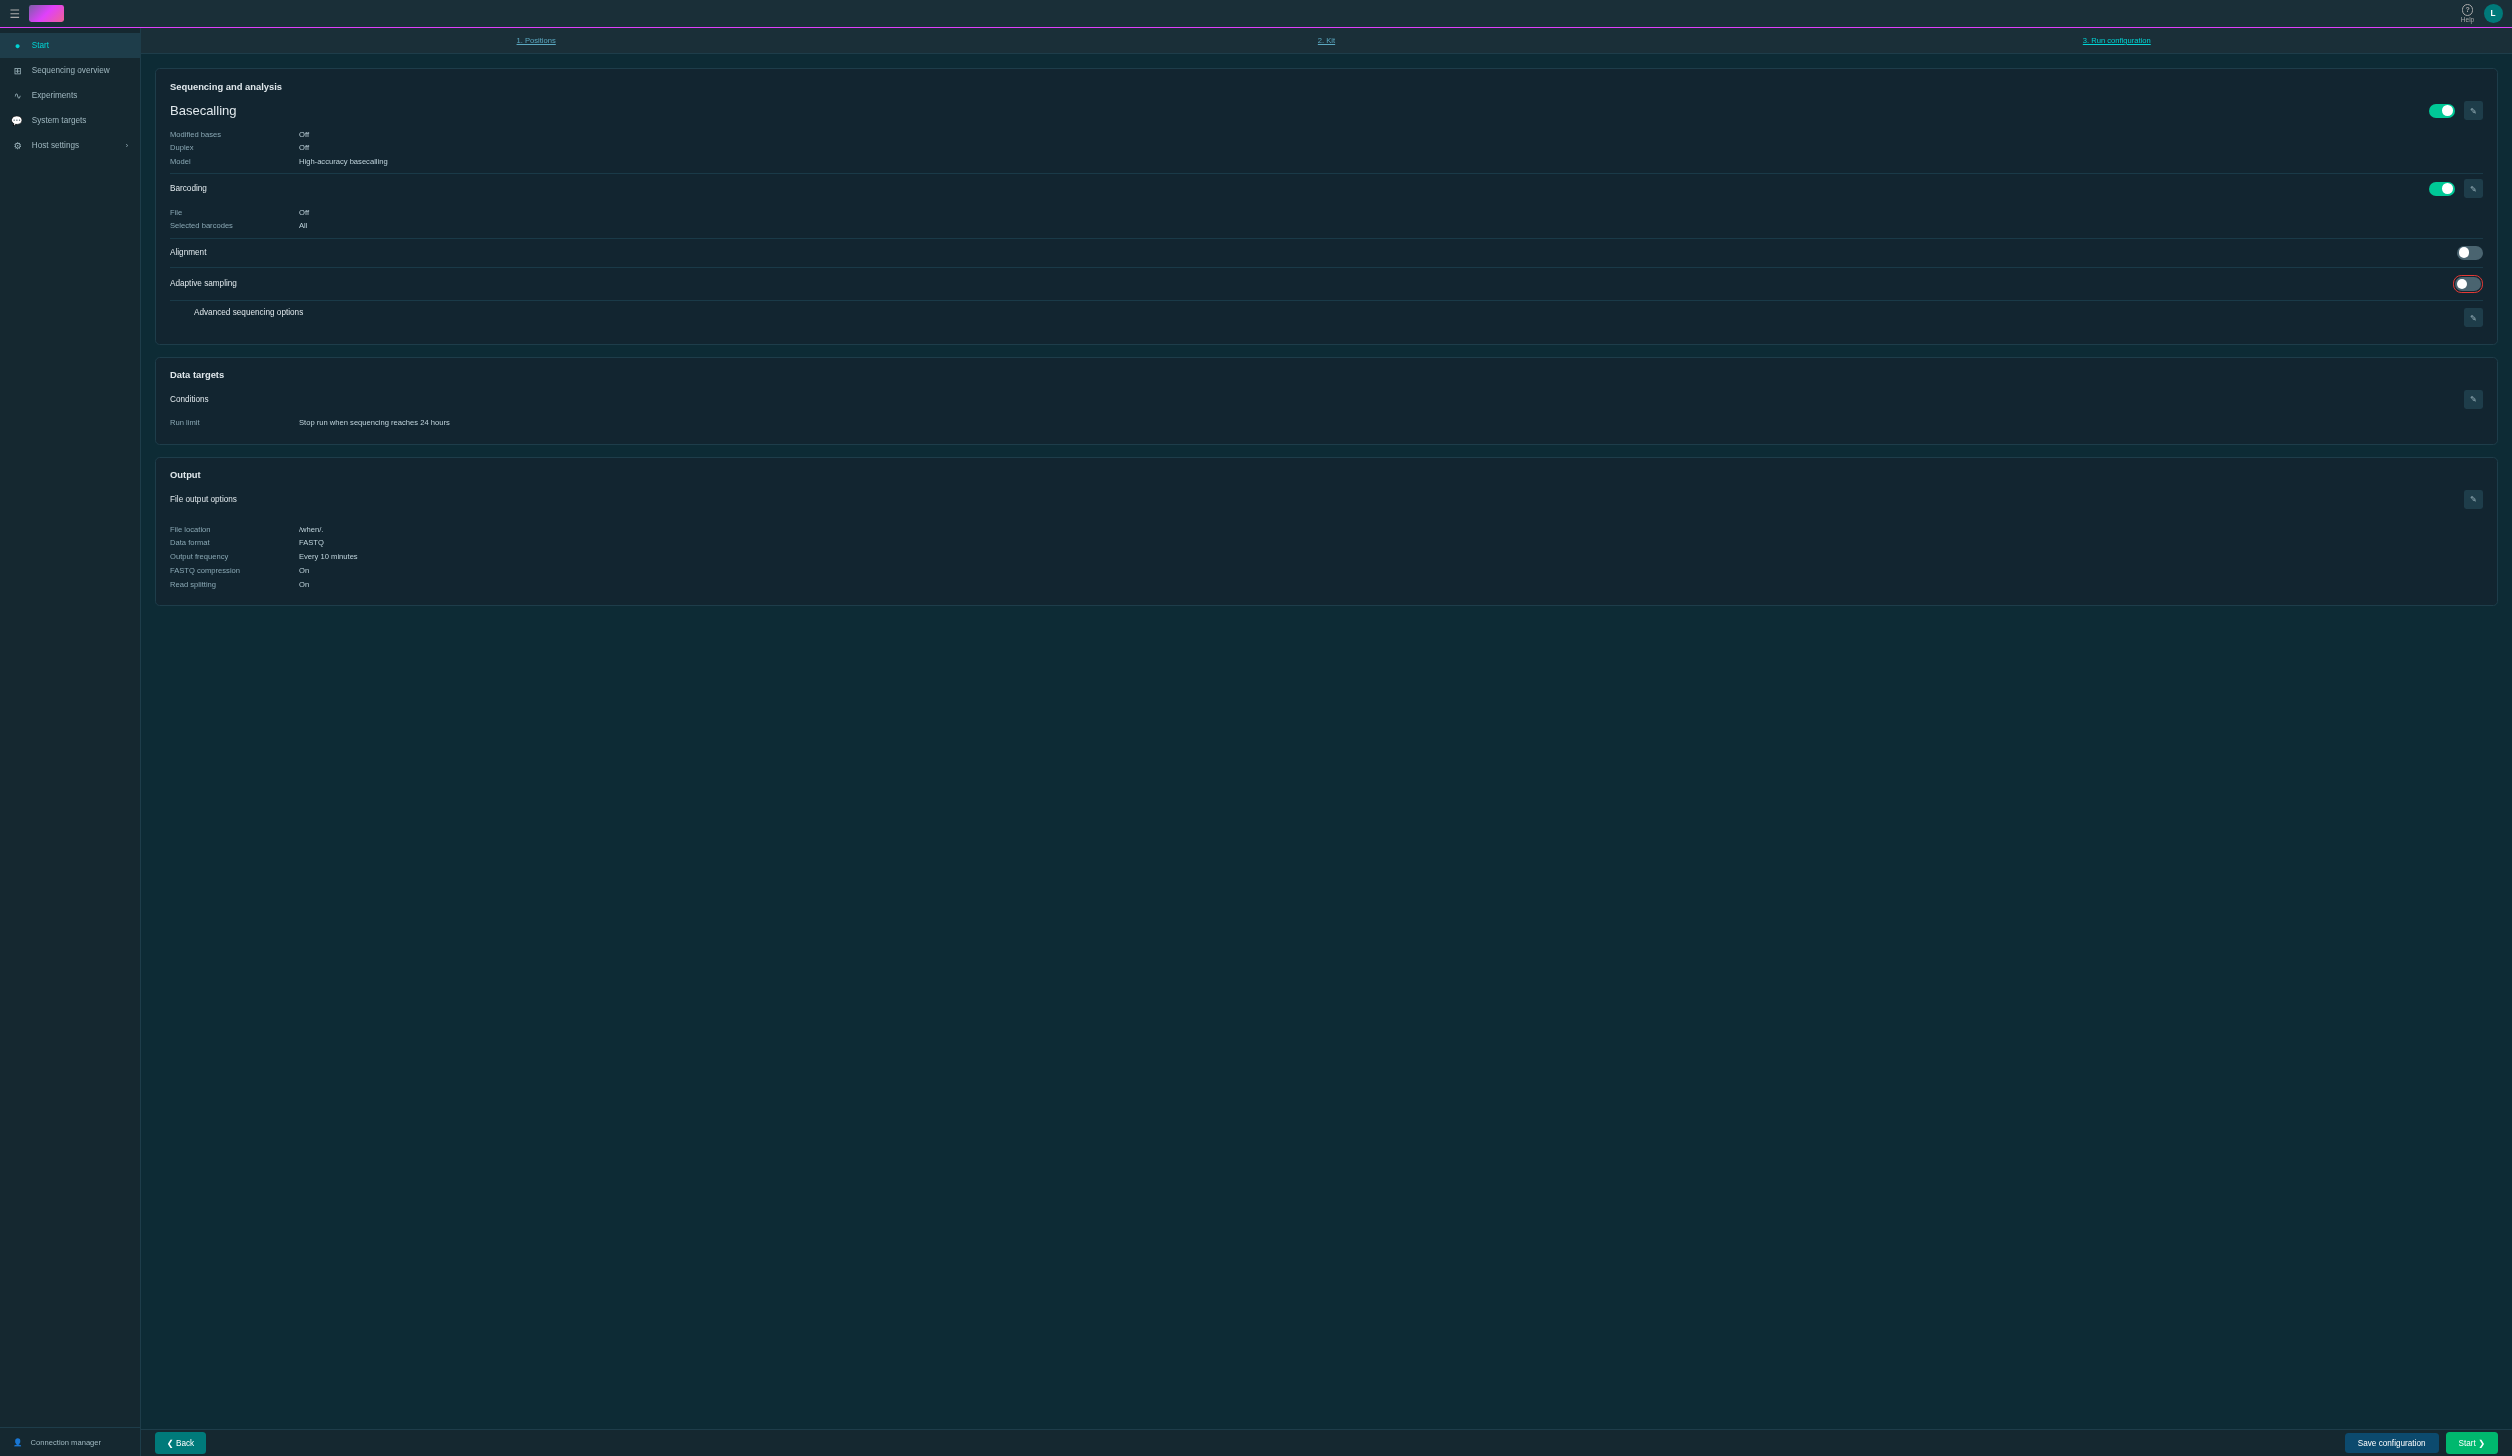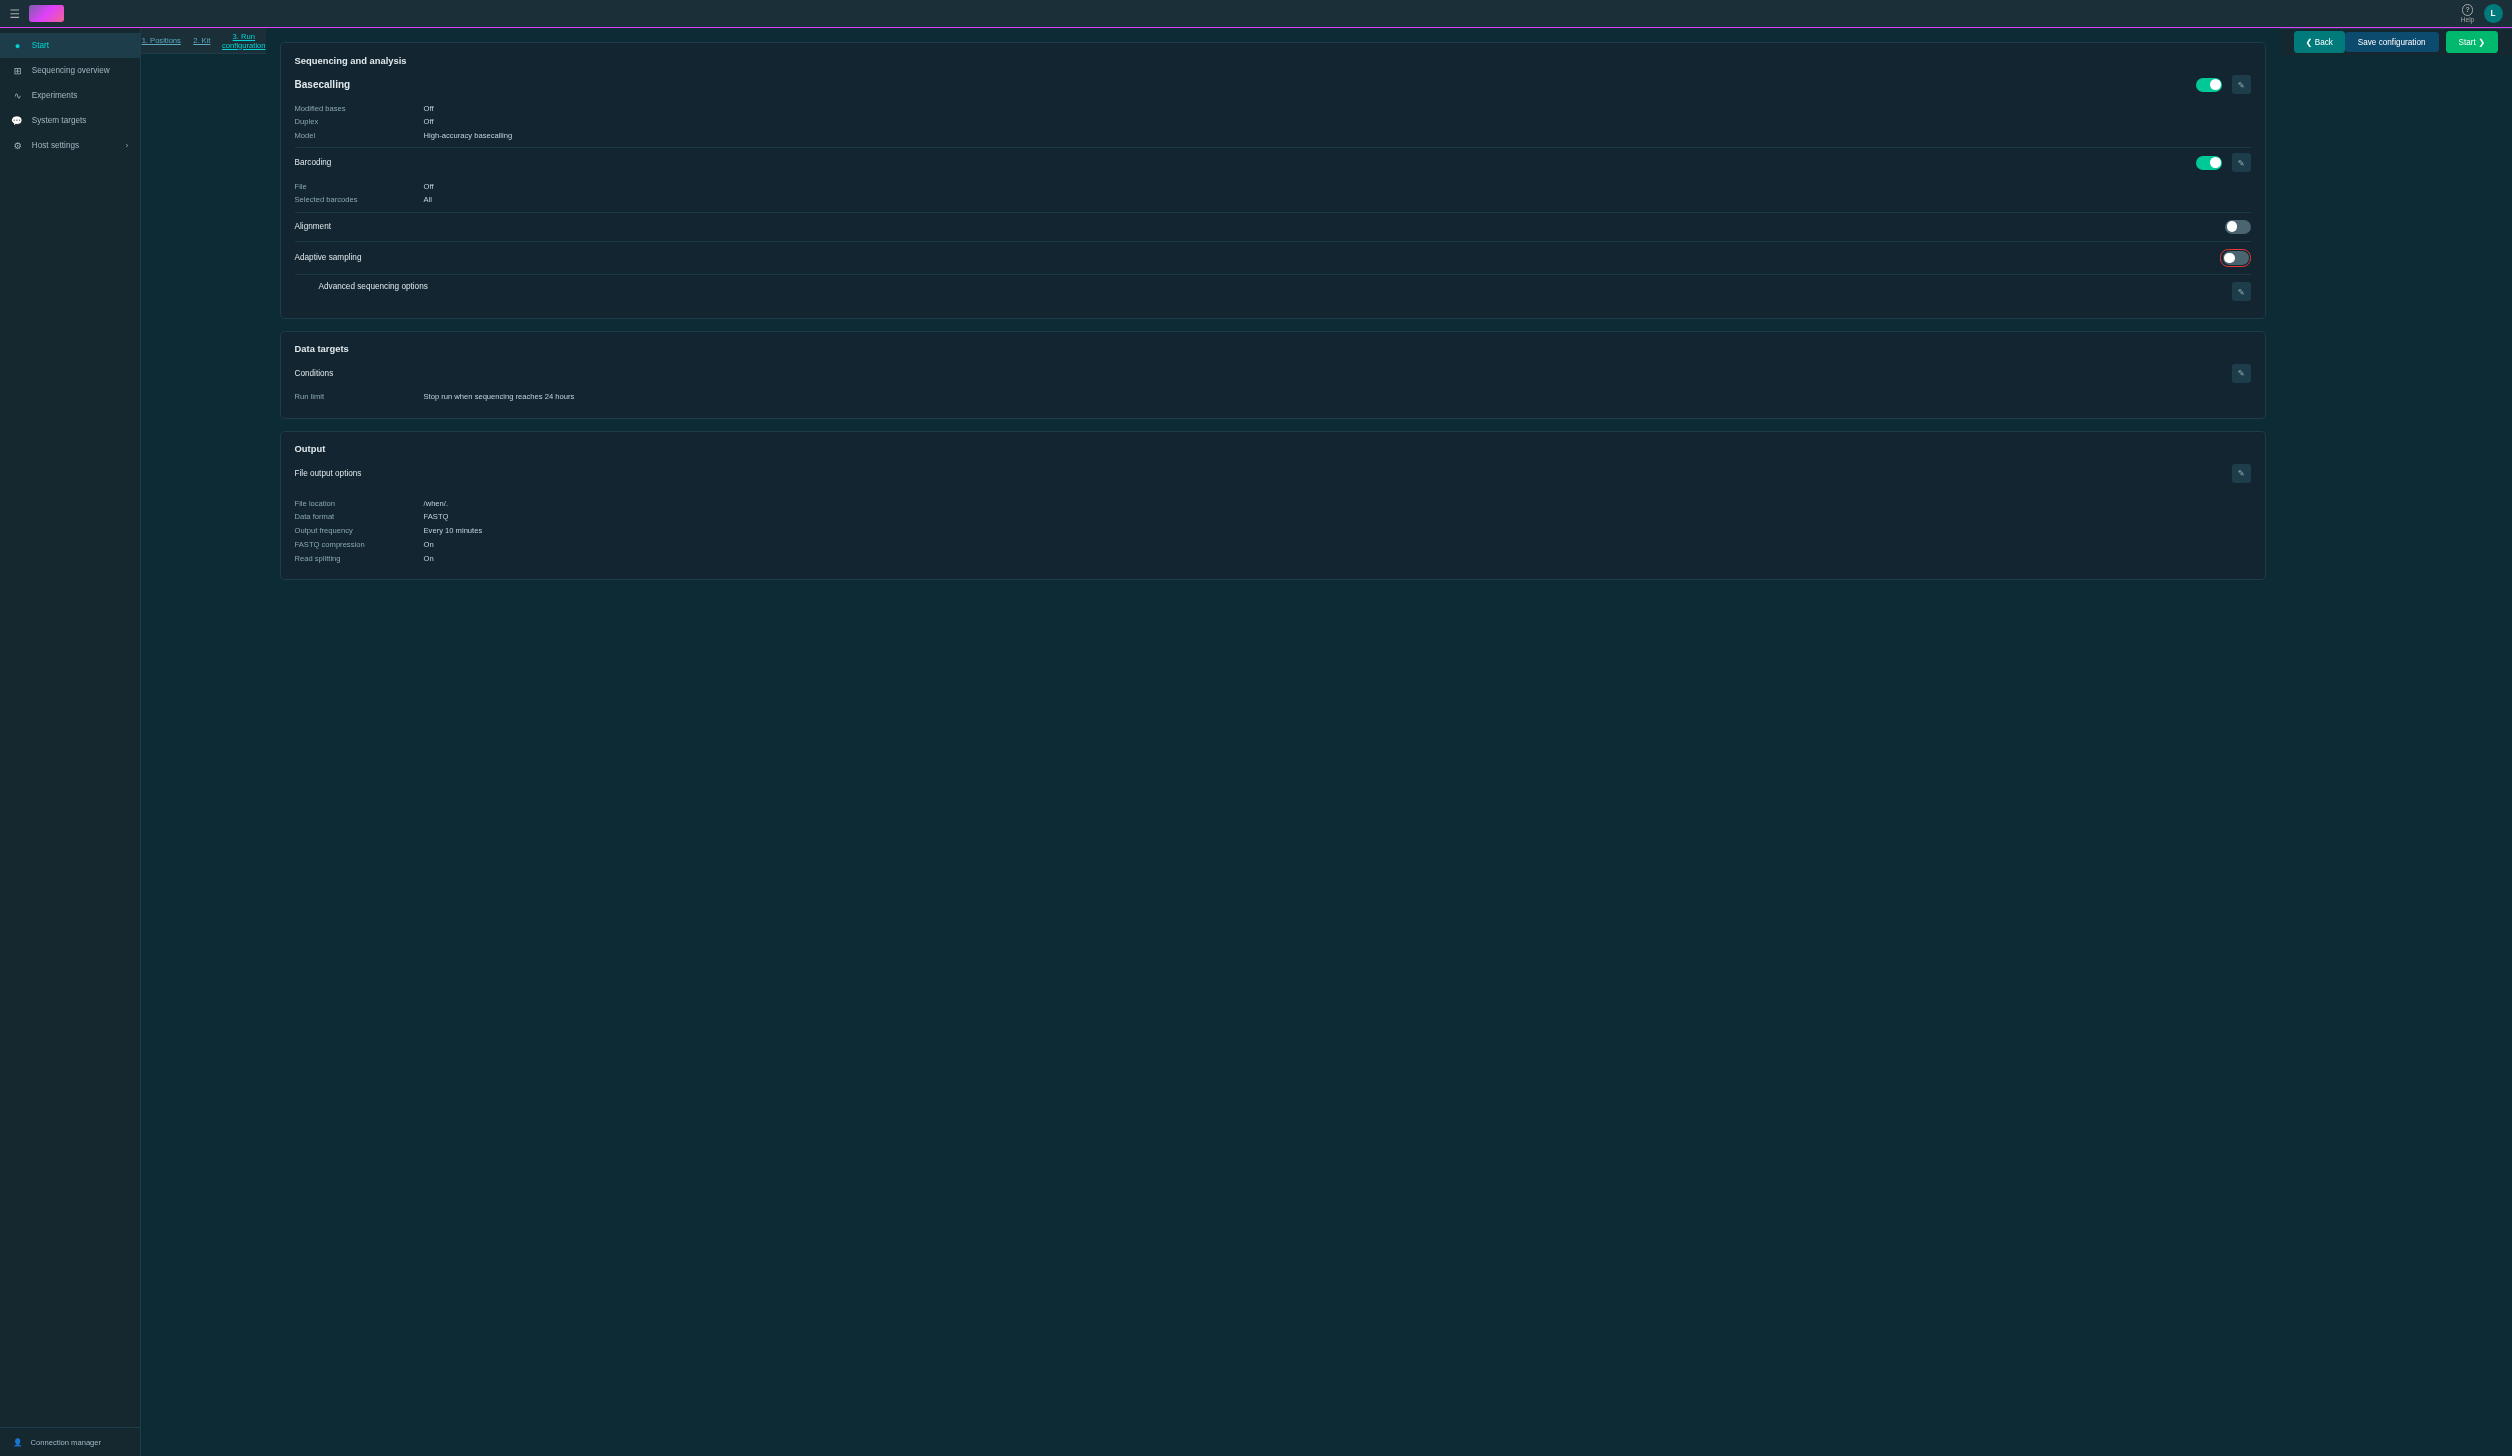--- a/index.html
+++ b/index.html
@@ -130,21 +130,21 @@
     }
     .sidebar-bottom .icon {
       width: 11.8px;
       text-align: center;
     }
 
     
     .content-area {
       flex: 1;
       display: flex;
-      flex-direction: row;
+      flex-direction: column;
       overflow: hidden;
     }
 
     
     .step-nav {
       background: #1a2f38;
       height: 26px;
       display: flex;
       align-items: center;
       border-bottom: 0.6px solid #1e3d4a;
@@ -374,21 +374,21 @@
       </div>
     </div>
 
     <div class="main-scroll">
 
       <div class="card">
         <div class="card-section">
           <div class="card-title">Sequencing and analysis</div>
 
           <div style="display:flex; align-items:center; margin-bottom:4.7px;">
-            <span style="font-size:10px; font-weight:700; color:#e0e8ec; flex:1;">Basecalling</span>
+            <span style="font-size:13px; font-weight:400; color:#e0e8ec; flex:1;">Basecalling</span>
             <div class="toggle-inner">
               <div class="toggle-track on"></div>
               <div class="toggle-thumb" style="left:13.5px;"></div>
             </div>
             <div style="width:9.4px;"></div>
             <button class="edit-btn">✎</button>
           </div>
           <div class="inline-settings">
             <div class="inline-setting-row">
               <span class="inline-setting-label">Modified bases</span>

